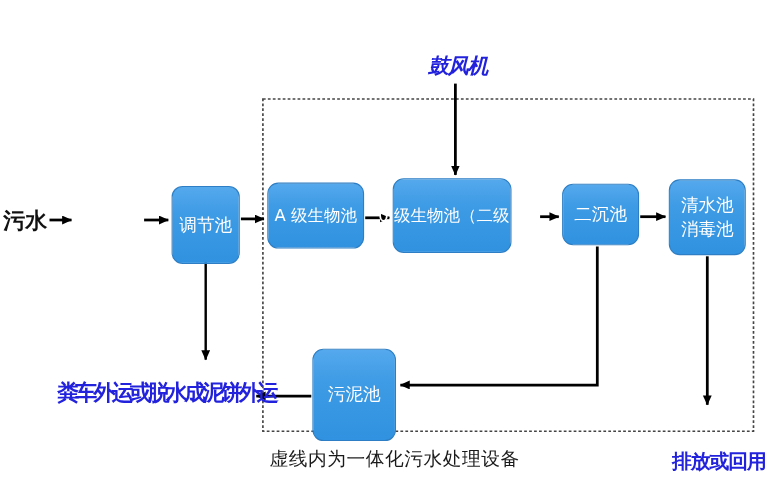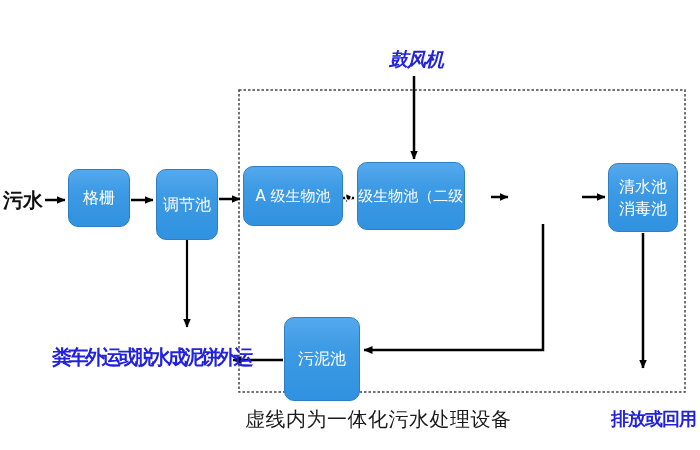--- a/index.html
+++ b/index.html
@@ -29,21 +29,21 @@
     align-items: center;
     justify-content: center;
     text-align: center;
     font-size: 16px;
     line-height: 1.35;
     white-space: nowrap;
     box-sizing: border-box;
   }
   .node-grid      { left: 68px;  top: 169px; width: 62px;  height: 58px; }
   .node-regulate  { left: 156px; top: 169px; width: 62px;  height: 71px; }
-  .node-a-bio     { left: 243px; top: 166px; width: 100px;  height: 60px; font-size: 15px; }
+  .node-a-bio     { left: 243px; top: 166px; width: 88px;  height: 60px; font-size: 15px; }
   .node-o-bio     { left: 357px; top: 162px; width: 108px; height: 68px; font-size: 15px; }
   .node-sed       { left: 511px; top: 167px; width: 70px;  height: 56px; }
   .node-clear     { left: 608px; top: 163px; width: 70px;  height: 69px; }
   .node-sludge    { left: 284px; top: 317px; width: 76px;  height: 84px; }
 
   .annotation {
     position: absolute;
     z-index: 2;
     white-space: nowrap;
   }
@@ -52,21 +52,21 @@
     font-weight: bold;
   }
   .black-label {
     color: #111111;
     font-weight: bold;
   }
   .lbl-source    { left: 3px;   top: 187px; font-size: 20px; }
   .lbl-blower    { left: 389px; top: 47px;  font-size: 19px; letter-spacing: -1px; font-style: italic; }
   .lbl-sludgeout { left: 52px;  top: 344px; font-size: 20px; letter-spacing: -3.5px; }
   .lbl-discharge { left: 611px; top: 407px; font-size: 18px; letter-spacing: -1px; }
-  .lbl-note      { left: 245px; top: 406px; font-size: 20px; color: #1a1a1a; font-weight: normal; letter-spacing: 0.5px; }
+  .lbl-note      { left: 245px; top: 406px; font-size: 17px; color: #1a1a1a; font-weight: normal; letter-spacing: 0.5px; }
 </style>
 </head>
 <body>
 
 <div id="canvas">
 
   <svg id="connectors" viewBox="0 0 700 450" xmlns="http://www.w3.org/2000/svg">
     <defs>
       <marker id="arrow" markerWidth="10" markerHeight="10" refX="8.5" refY="4" orient="auto" markerUnits="userSpaceOnUse">
         <path d="M0,0 L9,4 L0,8 Z" fill="#000000"></path>
@@ -86,36 +86,36 @@
 
     <line x1="187" y1="227" x2="187" y2="327" stroke="#000" stroke-width="2.2" marker-end="url(#arrow)"></line>
 
     <polyline points="543,224 543,350 364,350" fill="none" stroke="#000" stroke-width="2.5" marker-end="url(#arrow)"></polyline>
 
     <line x1="283" y1="360" x2="233" y2="360" stroke="#000" stroke-width="2.5" marker-end="url(#arrow)"></line>
 
     <line x1="643" y1="233" x2="643" y2="368" stroke="#000" stroke-width="2.5" marker-end="url(#arrow)"></line>
   </svg>
 
-  <div class="node node-grid">
-    <span>格栅</span>
-  </div>
 
   <div class="node node-regulate">
     <span>调节池</span>
   </div>
 
   <div class="node node-a-bio">
     <span>A 级生物池</span>
   </div>
 
   <div class="node node-o-bio">
     <span>0 级生物池（二级）</span>
   </div>
 
+  <div class="node node-sed">
+    <span>二沉池</span>
+  </div>
 
   <div class="node node-clear">
     <span>清水池</span>
     <span>消毒池</span>
   </div>
 
   <div class="node node-sludge">
     <span>污泥池</span>
   </div>
 

